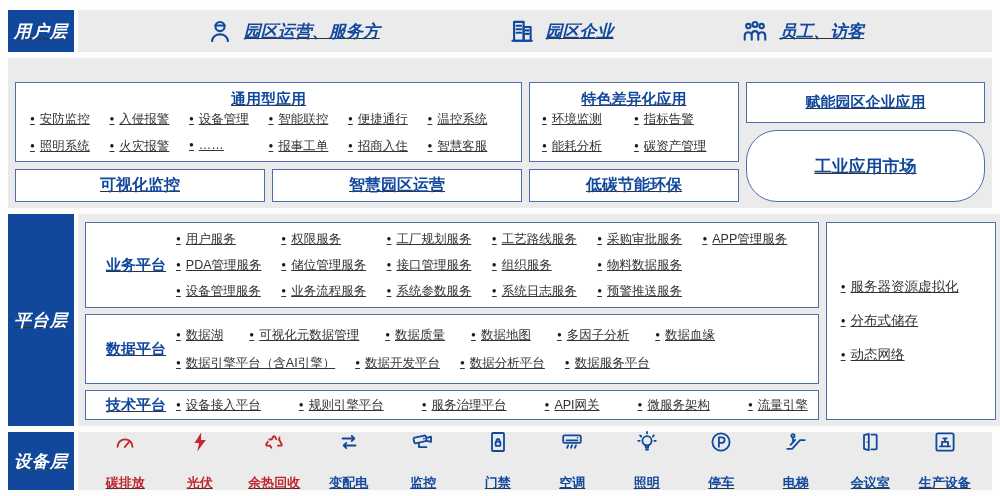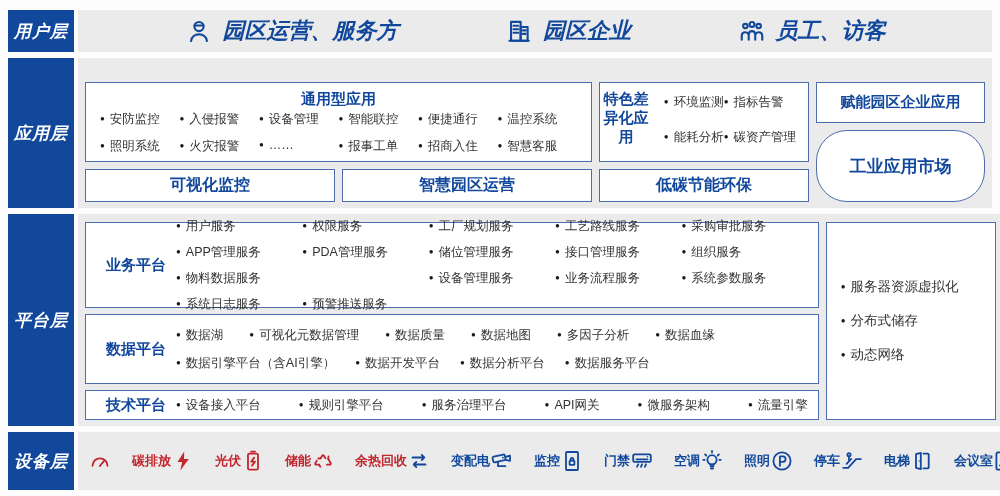--- a/index.html
+++ b/index.html
@@ -1,82 +1,82 @@
 <!DOCTYPE html>
 <html style="--blue: #11489c; --red: #c2262e; --band: #ebebeb; --border: #4d6cae;"><head>
 <meta charset="utf-8">
 <style>
   * { box-sizing: border-box; margin: 0; padding: 0; }
   html,body { width:1000px; height:496px; }
   body {
     font-family: "Liberation Sans", "DejaVu Sans", sans-serif;
     background:#fdfdfd; color:#333; overflow:hidden;
   }
-  .page { width:1000px; height:396px; padding:10px 8px 0 8px; }
+  .page { width:1000px; height:396px; padding:10px 8px 0 8px;text-decoration:underline; }
   .layer-row { display:flex; gap:4px; margin-bottom:6px; }
   .layer-label {
     width:66px; flex:0 0 66px; background:var(--blue,#11489c); color:#fff;
     display:flex; align-items:center; justify-content:center;
     font-weight:bold; font-style:italic; font-size:17px; letter-spacing:1px;
   }
   .band { flex:1; background:var(--band,#ebebeb); }
 
   
   .band-user { display:flex; align-items:center; justify-content:space-evenly; height:42px; }
   .user-group { display:flex; align-items:center; gap:10px; }
   .g-icon { width:28px; height:28px; color:var(--blue,#11489c); }
   .g-icon svg { width:100%; height:100%; display:block; }
-  .g-label { color:var(--blue,#11489c); font-weight:bold; font-style:italic; font-size:22px; }
+  .g-label { color:var(--blue,#11489c); font-weight:bold; font-style:italic; font-size:17px; }
 
   
   .wbox { background:#fff; border:1px solid var(--border,#4d6cae); }
 
   
   .band-app {
     height:150px; padding:24px 7px;
     display:grid; grid-template-columns:250px 250px 210px 1fr;
     grid-template-rows:1fr 33px; gap:7px;
   }
   .box-title { color:var(--blue,#11489c); font-weight:bold; font-size:15px; text-align:center; padding-top:7px; }
   .general-box { grid-column:1/3; grid-row:1; display:flex; flex-direction:column; }
   .general-rows { flex:1; display:grid; grid-template-columns:repeat(6,1fr); align-content:space-evenly; padding:2px 14px 6px 14px; font-size:12.5px; row-gap:10px; }
-  .special-box { grid-column:3; grid-row:1; display:flex; flex-direction:row; }
+  .special-box { grid-column:3; grid-row:1; display:flex; flex-direction:column; }
   .special-rows { flex:1; display:grid; grid-template-columns:repeat(2,1fr); align-content:space-evenly; padding:2px 12px 6px 12px; font-size:12.5px; row-gap:10px; }
   .banner { display:flex; align-items:center; justify-content:center; color:var(--blue,#11489c); font-weight:bold; font-size:16px; }
   .banner1 { grid-column:1; grid-row:2; }
   .banner2 { grid-column:2; grid-row:2; }
   .banner3 { grid-column:3; grid-row:2; }
   .app-right { grid-column:4; grid-row:1/3; display:flex; flex-direction:column; gap:7px; }
   .app-right-top { height:41px; flex:0 0 41px; display:flex; align-items:center; justify-content:center; color:var(--blue,#11489c); font-weight:bold; font-size:15px; }
   .app-right-bottom { flex:1; display:flex; align-items:center; justify-content:center; color:var(--blue,#11489c); font-weight:bold; font-size:17px;border-radius:31px; }
 
   
   .band-platform { height:212px; padding:8px 7px; display:grid; grid-template-columns:1fr 170px; gap:7px; }
   .plat-left { display:flex; flex-direction:column; gap:6px; }
   .plat-box { display:flex; align-items:center; padding:0 10px; }
   .p-label { width:80px; flex:0 0 80px; text-align:center; color:var(--blue,#11489c); font-weight:bold; font-size:15px; }
   .business-box { height:86px; }
-  .grid6 { flex:1; display:grid; grid-template-columns:repeat(5,1fr); row-gap:9px; font-size:12.5px; align-content:center; }
+  .grid6 { flex:1; display:grid; grid-template-columns:repeat(6,1fr); row-gap:9px; font-size:12.5px; align-content:center; }
   .data-box { height:70px; }
   .data-rows { flex:1; display:flex; flex-direction:column; gap:11px; font-size:12.5px; }
   .flexrow { display:flex; align-items:center; }
   .data-row-1 { gap:26px; }
   .data-row-2 { gap:20px; }
   .tech-box { height:30px; font-size:12.5px; }
   .tech-items { flex:1; display:flex; gap:38px; }
   .infra-box { display:flex; flex-direction:column; justify-content:center; gap:16px; padding:16px 14px; font-size:13.5px; }
 
   
   .bi { white-space:nowrap; color:#333; }
   .bi::before { content:"●"; font-size:8px; margin-right:5px; position:relative; top:-2px; color:#1a1a1a; }
   .bi.empty::before { content:""; margin:0; }
 
   
   .band-device { height:58px; display:flex; align-items:center; padding:4px 10px; }
-  .dev-item { flex:1; display:flex; flex-direction:row; align-items:center; justify-content:flex-end; gap:20px; }
+  .dev-item { flex:1; display:flex; flex-direction:column; align-items:center; justify-content:flex-end; gap:20px; }
   .d-icon { width:24px; height:24px; }
   .d-icon svg { width:100%; height:100%; display:block; }
   .dev-label { font-size:13px; font-weight:bold; white-space:nowrap; }
   .dev-red .d-icon, .dev-red .dev-label { color:var(--red,#c2262e); }
   .dev-blue .d-icon, .dev-blue .dev-label { color:var(--blue,#11489c); }
 </style>
 </head>
 <body>
 
 <div class="page">
@@ -115,21 +115,20 @@
               <path d="M20.8 19.5v-3.1c0-2-1.4-3.3-3.1-3.3-1 0-1.9.4-2.4 1.2"></path>
               <path d="M9.2 19.5v-4c0-2 1.2-3.4 2.8-3.4s2.8 1.4 2.8 3.4v4"></path>
             </svg>
           </span>
           <span class="g-label">员工、访客</span>
         </div>
       </div>
   </div>
 
   <div class="layer-row" style="height:150px">
-    <div class="layer-label">应用层</div>
     <div class="band band-app">
 
       <div class="wbox general-box">
         <div class="box-title">通用型应用</div>
         <div class="general-rows">
             <span class="bi">安防监控</span>
             <span class="bi">入侵报警</span>
             <span class="bi">设备管理</span>
             <span class="bi">智能联控</span>
             <span class="bi">便捷通行</span>
@@ -255,30 +254,20 @@
           <span class="d-icon">
             <svg viewBox="0 0 24 24" fill="none" stroke="currentColor" stroke-width="1.8" stroke-linecap="round" stroke-linejoin="round">
               <path d="M13.2 2.5L6.5 13h4.6L9.3 21.5 17.8 10h-4.8z" fill="currentColor" stroke="none"></path>
             </svg>
           </span>
           <span class="dev-label">光伏</span>
         </div>
         <div class="dev-item dev-red">
           <span class="d-icon">
             <svg viewBox="0 0 24 24" fill="none" stroke="currentColor" stroke-width="1.8" stroke-linecap="round" stroke-linejoin="round">
-              <path d="M10 2.6h4"></path>
-              <rect x="7" y="4.6" width="10" height="16" rx="1.4"></rect>
-              <path d="M13.2 8.6l-3 4h3.8l-3 4"></path>
-            </svg>
-          </span>
-          <span class="dev-label">储能</span>
-        </div>
-        <div class="dev-item dev-red">
-          <span class="d-icon">
-            <svg viewBox="0 0 24 24" fill="none" stroke="currentColor" stroke-width="1.8" stroke-linecap="round" stroke-linejoin="round">
               <path d="M9.7 9.3l1.5-2.6a1 1 0 0 1 1.7 0l1.5 2.6"></path>
               <path d="M17.2 9.8l2.5 4.4a1 1 0 0 1-.9 1.5h-2.9"></path>
               <path d="M8.1 15.7H5.2a1 1 0 0 1-.9-1.5l1.5-2.6"></path>
               <path d="M9.7 9.3l-2.4.2M17.2 9.8l.3-2.3M8.1 15.7l1.2 2"></path>
             </svg>
           </span>
           <span class="dev-label">余热回收</span>
         </div>
         <div class="dev-item dev-blue">
           <span class="d-icon">

